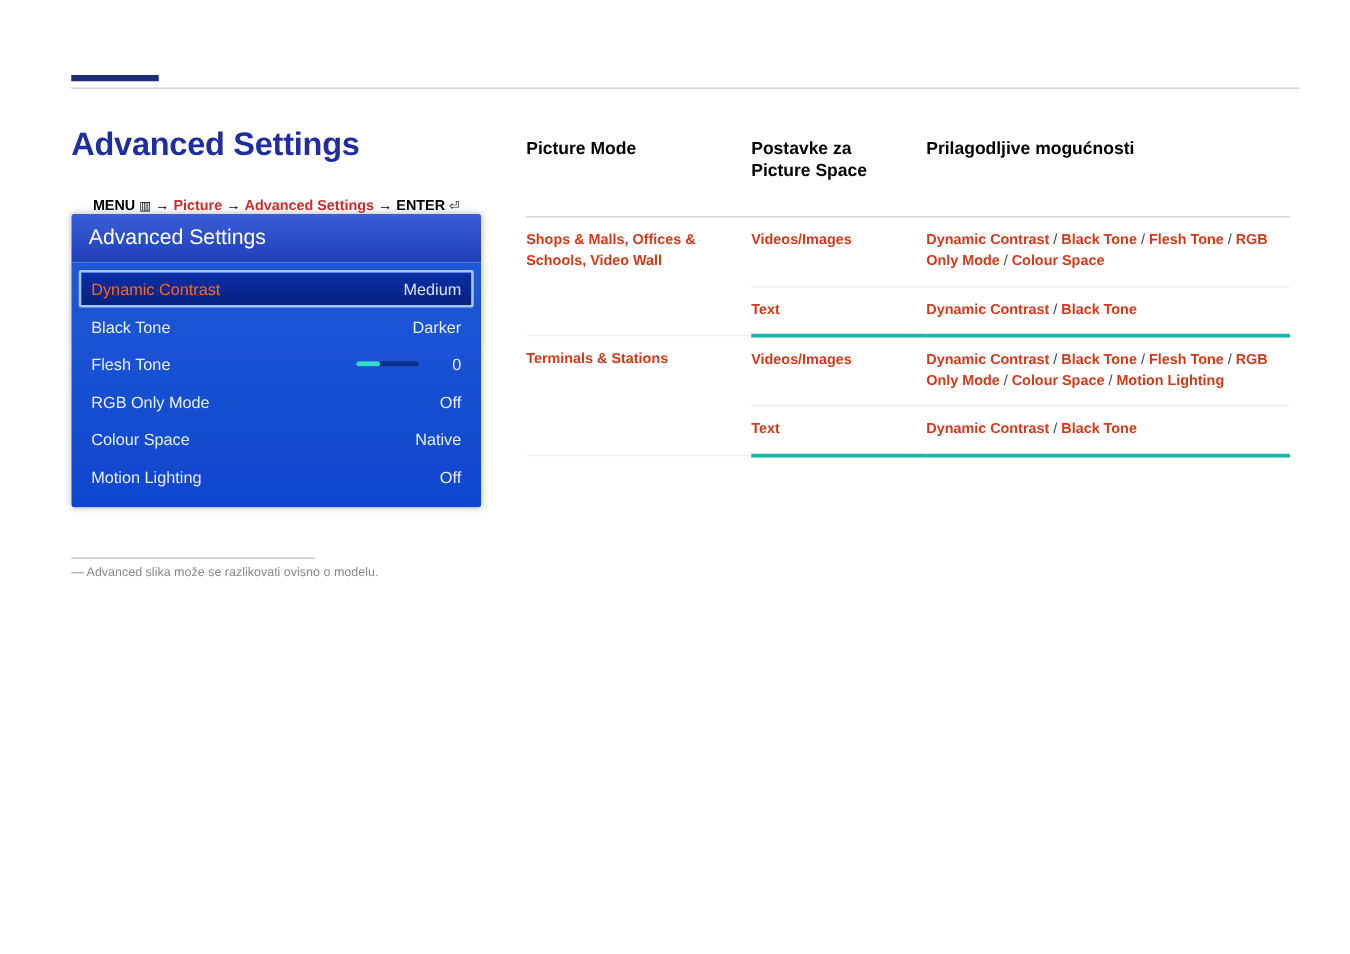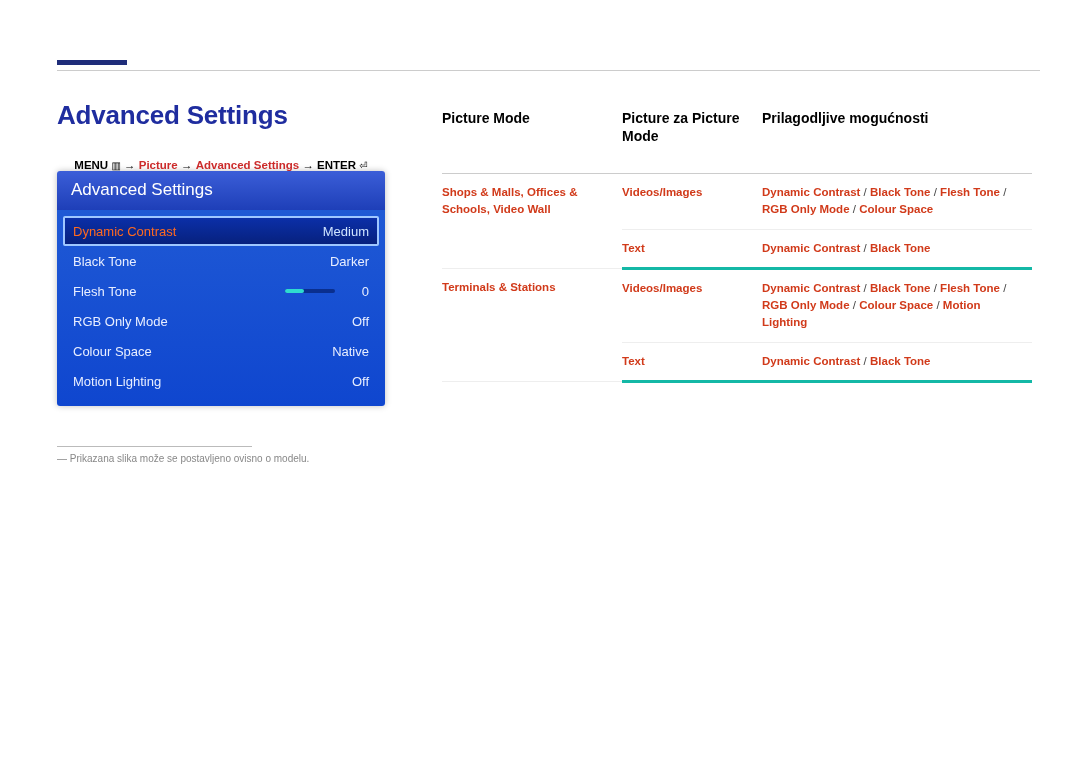--- a/index.html
+++ b/index.html
@@ -38,21 +38,20 @@
     display: flex;
     gap: 36px;
     align-items: flex-start;
   }
   .leftcol {
     width: 328px;
     flex: 0 0 328px;
   }
   .rightcol {
     flex: 1;
-    margin-left: 21px;
   }
   .section-title {
     font-size: 26px;
     font-weight: 600;
     color: #1f2d9f;
     margin-bottom: 28px;
     letter-spacing: -0.2px;
   }
   .breadcrumb {
     font-size: 11.5px;
@@ -227,29 +226,29 @@
             <span class="osd-value">Native</span>
           </div>
           <div class="osd-row">
             <span class="osd-label">Motion Lighting</span>
             <span class="osd-value">Off</span>
           </div>
         </div>
       </div>
 
       <div class="footnote-rule"></div>
-      <div class="footnote">Prikazana slika može se postavljeno ovisno o modelu.</div>
+      <div class="footnote">Advanced slika može se razlikovati ovisno o modelu.</div>
     </div>
 
     <div class="rightcol">
       <table class="tbl">
         <thead>
           <tr>
             <th class="col-a">Picture Mode</th>
-            <th class="col-b">Picture za Picture Mode</th>
+            <th class="col-b">Postavke za Picture Space</th>
             <th>Prilagodljive mogućnosti</th>
           </tr>
         </thead>
         <tbody>
 
           <tr>
             <td rowspan="2">
               <span class="red">Shops &amp; Malls</span><span class="red">, </span><span class="red">Offices &amp; Schools</span><span class="red">, </span><span class="red">Video Wall</span>
             </td>
             <td><span class="red">Videos/Images</span></td>

